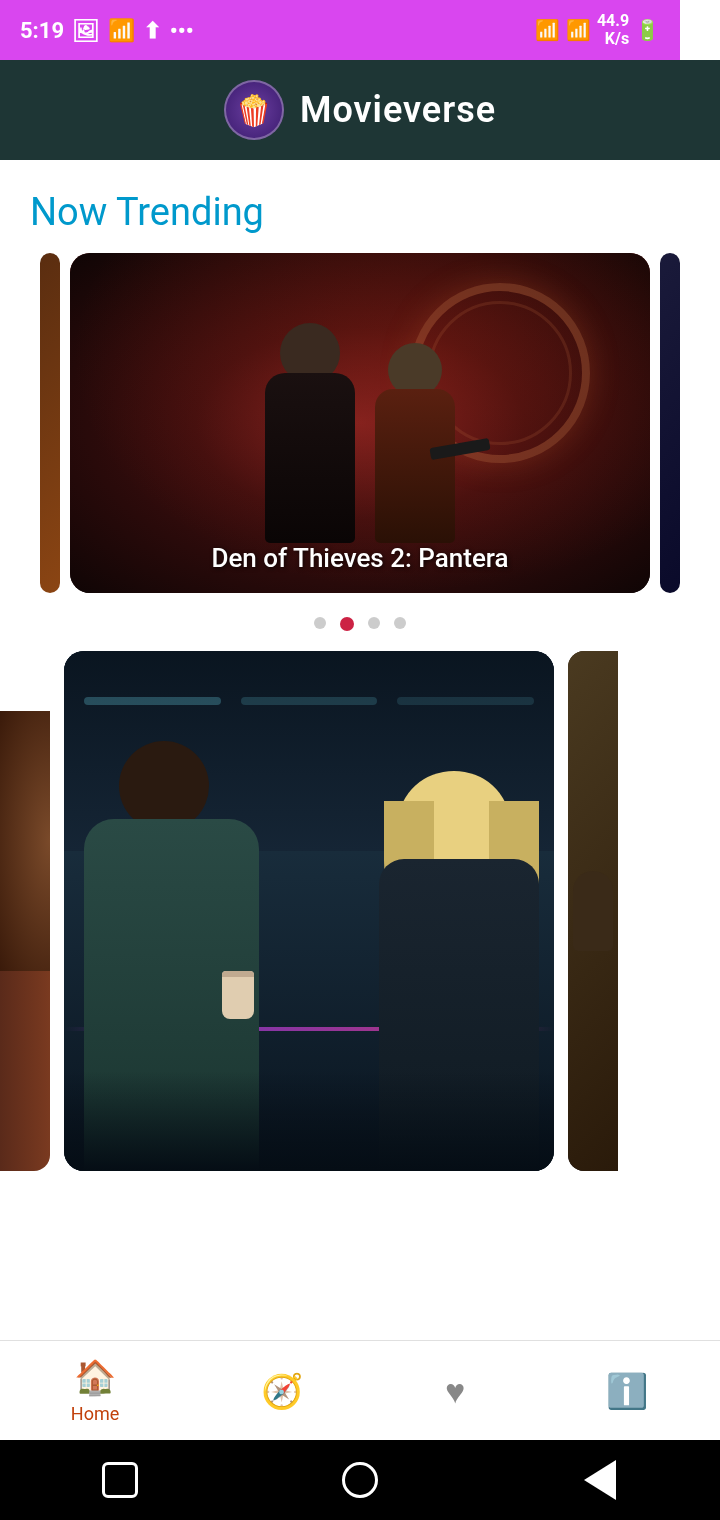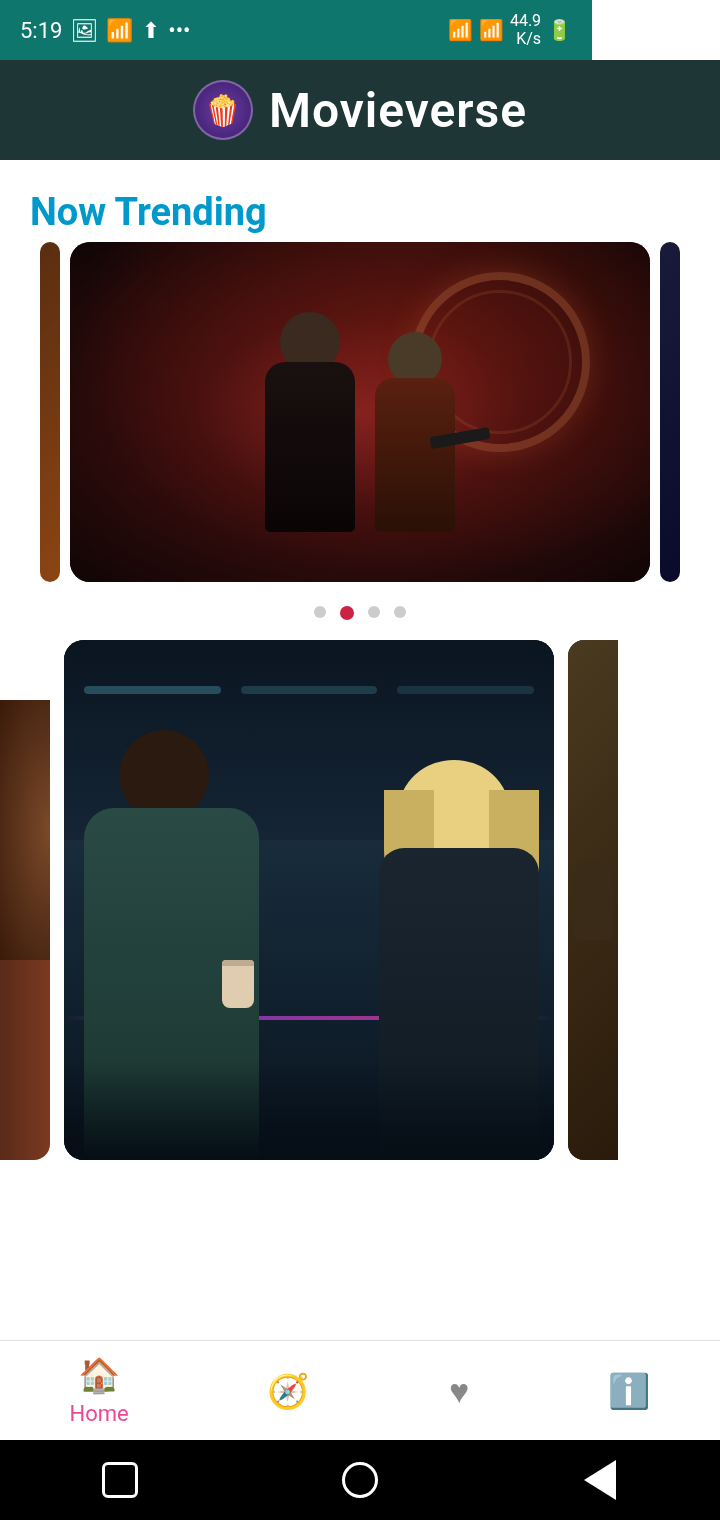--- a/index.html
+++ b/index.html
@@ -7,30 +7,30 @@
     body {
       width: 720px;
       min-height: 1520px;
       background: #ffffff;
       font-family: -apple-system, BlinkMacSystemFont, 'Segoe UI', Roboto, sans-serif;
       overflow-x: hidden;
     }
 
     
     .status-bar {
-      width: 592px;
+      width: 680px;
       height: 60px;
-      background: #0f766e;
+      background: #d946ef;
       display: flex;
       align-items: center;
       justify-content: space-between;
       padding: 0 20px;
       color: white;
       font-size: 22px;
-      font-weight: 400;
+      font-weight: 700;
     }
     .status-left { display: flex; align-items: center; gap: 8px; }
     .status-right { display: flex; align-items: center; gap: 6px; font-size: 20px; }
     .status-speed { font-size: 16px; line-height: 1.1; text-align: right; }
 
     
     .header {
       width: 720px;
       height: 100px;
       background: #1e3635;
@@ -44,38 +44,38 @@
       height: 60px;
       border-radius: 50%;
       background: radial-gradient(circle, #6b3fa0, #3a1a6e);
       display: flex;
       align-items: center;
       justify-content: center;
       font-size: 30px;
       border: 2px solid rgba(255,255,255,0.3);
     }
     .header-title {
-      font-size: 48px;
+      font-size: 36px;
       font-weight: 600;
       color: #ffffff;
       letter-spacing: 1px;
     }
 
     
     .main-content {
       background: #ffffff;
       padding-bottom: 100px;
     }
 
     
     .section-heading {
       font-size: 38px;
-      font-weight: 700;
+      font-weight: 400;
       color: #0099cc;
-      padding: 30px 30px 8px;
+      padding: 30px 30px 19px;
     }
 
     
     .trending-carousel {
       display: flex;
       align-items: center;
       overflow: hidden;
       padding: 0 40px;
       gap: 0;
       position: relative;
@@ -250,22 +250,22 @@
       display: flex;
       flex-direction: column;
       align-items: center;
       gap: 6px;
       cursor: pointer;
     }
     .nav-icon {
       font-size: 34px;
     }
     .nav-label {
-      font-size: 22px;
-      color: #ec4899;
+      font-size: 18px;
+      color: #c2410c;
     }
     .nav-icon-inactive {
       font-size: 34px;
       color: #888888;
     }
 
     
     .android-nav {
       position: fixed;
       bottom: 0;
@@ -363,20 +363,21 @@
               <div style="position:absolute;top:50px;left:5px;width:90px;height:170px;background:linear-gradient(to bottom,#1a1010,#0a0505);border-radius:20px 20px 5px 5px;"></div>
             </div>
 
             <div style="position:relative;width:90px;height:200px;">
               <div style="position:absolute;top:0;left:18px;width:54px;height:54px;background:#4a3a28;border-radius:50%;"></div>
               <div style="position:absolute;top:46px;left:5px;width:80px;height:154px;background:linear-gradient(to bottom,#5a2010,#2a1005);border-radius:18px 18px 5px 5px;"></div>
 
               <div style="position:absolute;top:100px;right:-30px;width:60px;height:12px;background:#1a1a1a;border-radius:3px;transform:rotate(-10deg);"></div>
             </div>
           </div>
+          <div class="card-title">Den of Thieves 2: Pantera</div>
         </div>
       </div>
 
       <div class="trending-card-next">
         <div style="width:100%;height:100%;background:linear-gradient(135deg,#1a1a3a,#0a0a2a);"></div>
       </div>
     </div>
 
     <div class="carousel-dots">
       <div class="dot"></div>

